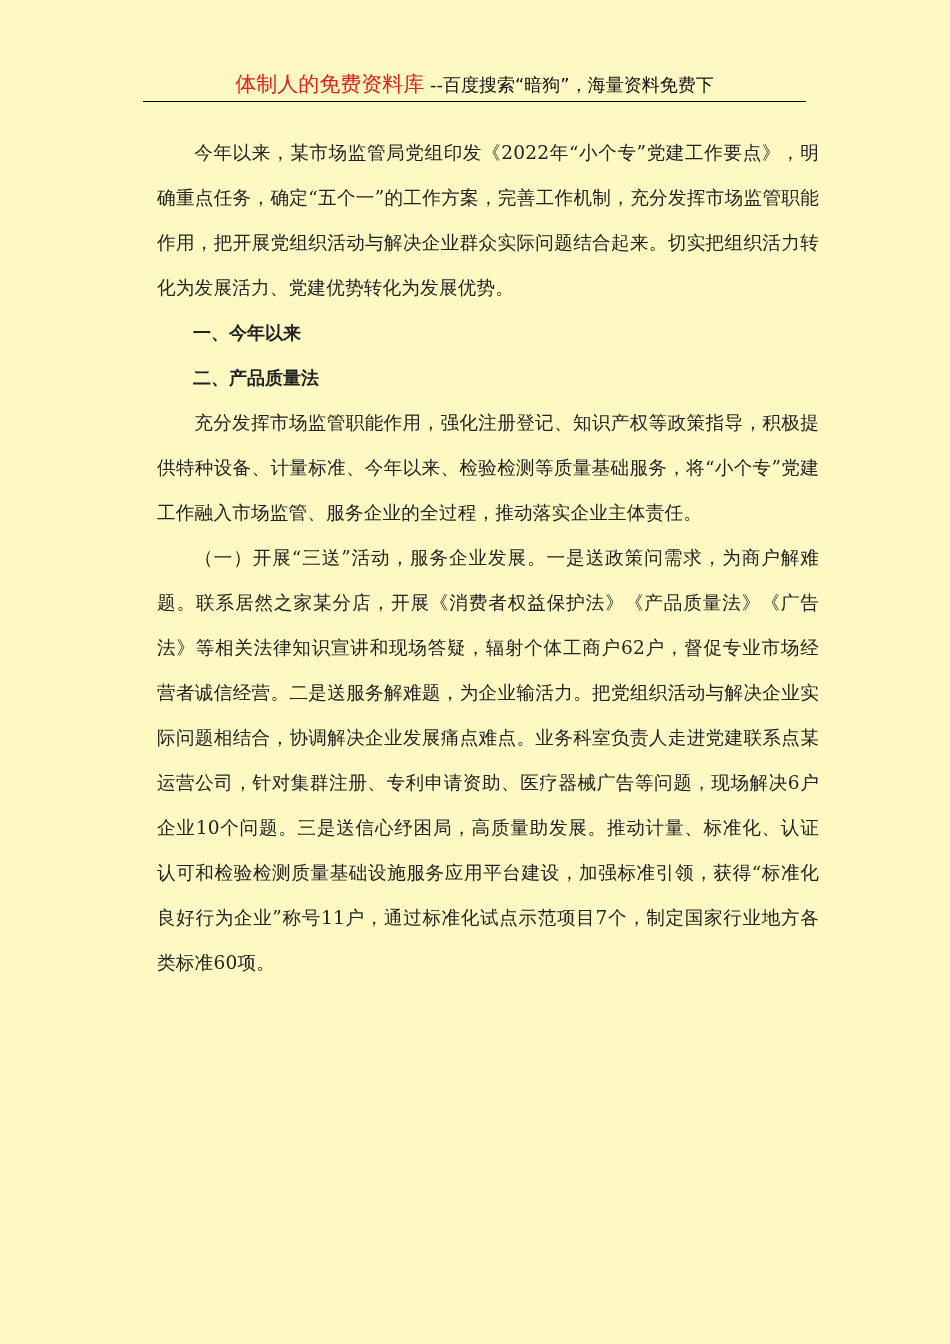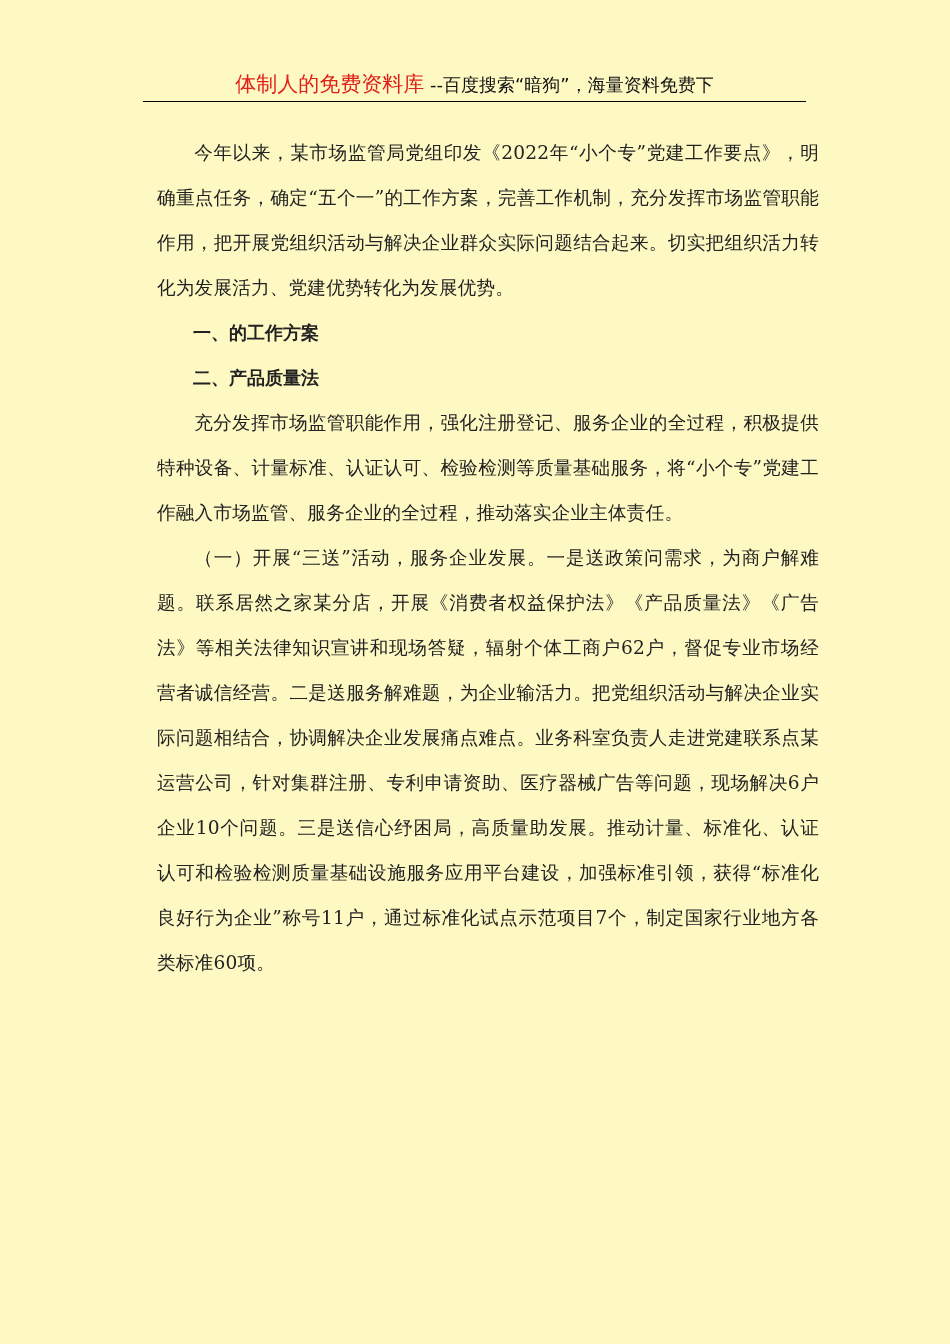--- a/index.html
+++ b/index.html
@@ -17,18 +17,18 @@
 <body>
 
 <div class="page">
   <div class="header">
     <span class="brand">体制人的免费资料库</span><span class="tagline"> --百度搜索“暗狗”，海量资料免费下</span>
   </div>
   <div class="header-rule"></div>
 
   <div class="body">
     <p class="p">今年以来，某市场监管局党组印发《2022年“小个专”党建工作要点》，明确重点任务，确定“五个一”的工作方案，完善工作机制，充分发挥市场监管职能作用，把开展党组织活动与解决企业群众实际问题结合起来。切实把组织活力转化为发展活力、党建优势转化为发展优势。</p>
-    <p class="h">一、的工作方案</p>
+    <p class="h">一、今年以来</p>
     <p class="h">二、产品质量法</p>
-    <p class="p">充分发挥市场监管职能作用，强化注册登记、服务企业的全过程，积极提供特种设备、计量标准、认证认可、检验检测等质量基础服务，将“小个专”党建工作融入市场监管、服务企业的全过程，推动落实企业主体责任。</p>
+    <p class="p">充分发挥市场监管职能作用，强化注册登记、知识产权等政策指导，积极提供特种设备、计量标准、今年以来、检验检测等质量基础服务，将“小个专”党建工作融入市场监管、服务企业的全过程，推动落实企业主体责任。</p>
     <p class="p">（一）开展“三送”活动，服务企业发展。一是送政策问需求，为商户解难题。联系居然之家某分店，开展《消费者权益保护法》《产品质量法》《广告法》等相关法律知识宣讲和现场答疑，辐射个体工商户62户，督促专业市场经营者诚信经营。二是送服务解难题，为企业输活力。把党组织活动与解决企业实际问题相结合，协调解决企业发展痛点难点。业务科室负责人走进党建联系点某运营公司，针对集群注册、专利申请资助、医疗器械广告等问题，现场解决6户企业10个问题。三是送信心纾困局，高质量助发展。推动计量、标准化、认证认可和检验检测质量基础设施服务应用平台建设，加强标准引领，获得“标准化良好行为企业”称号11户，通过标准化试点示范项目7个，制定国家行业地方各类标准60项。</p>
   </div>
 </div>
 
 </body></html>

